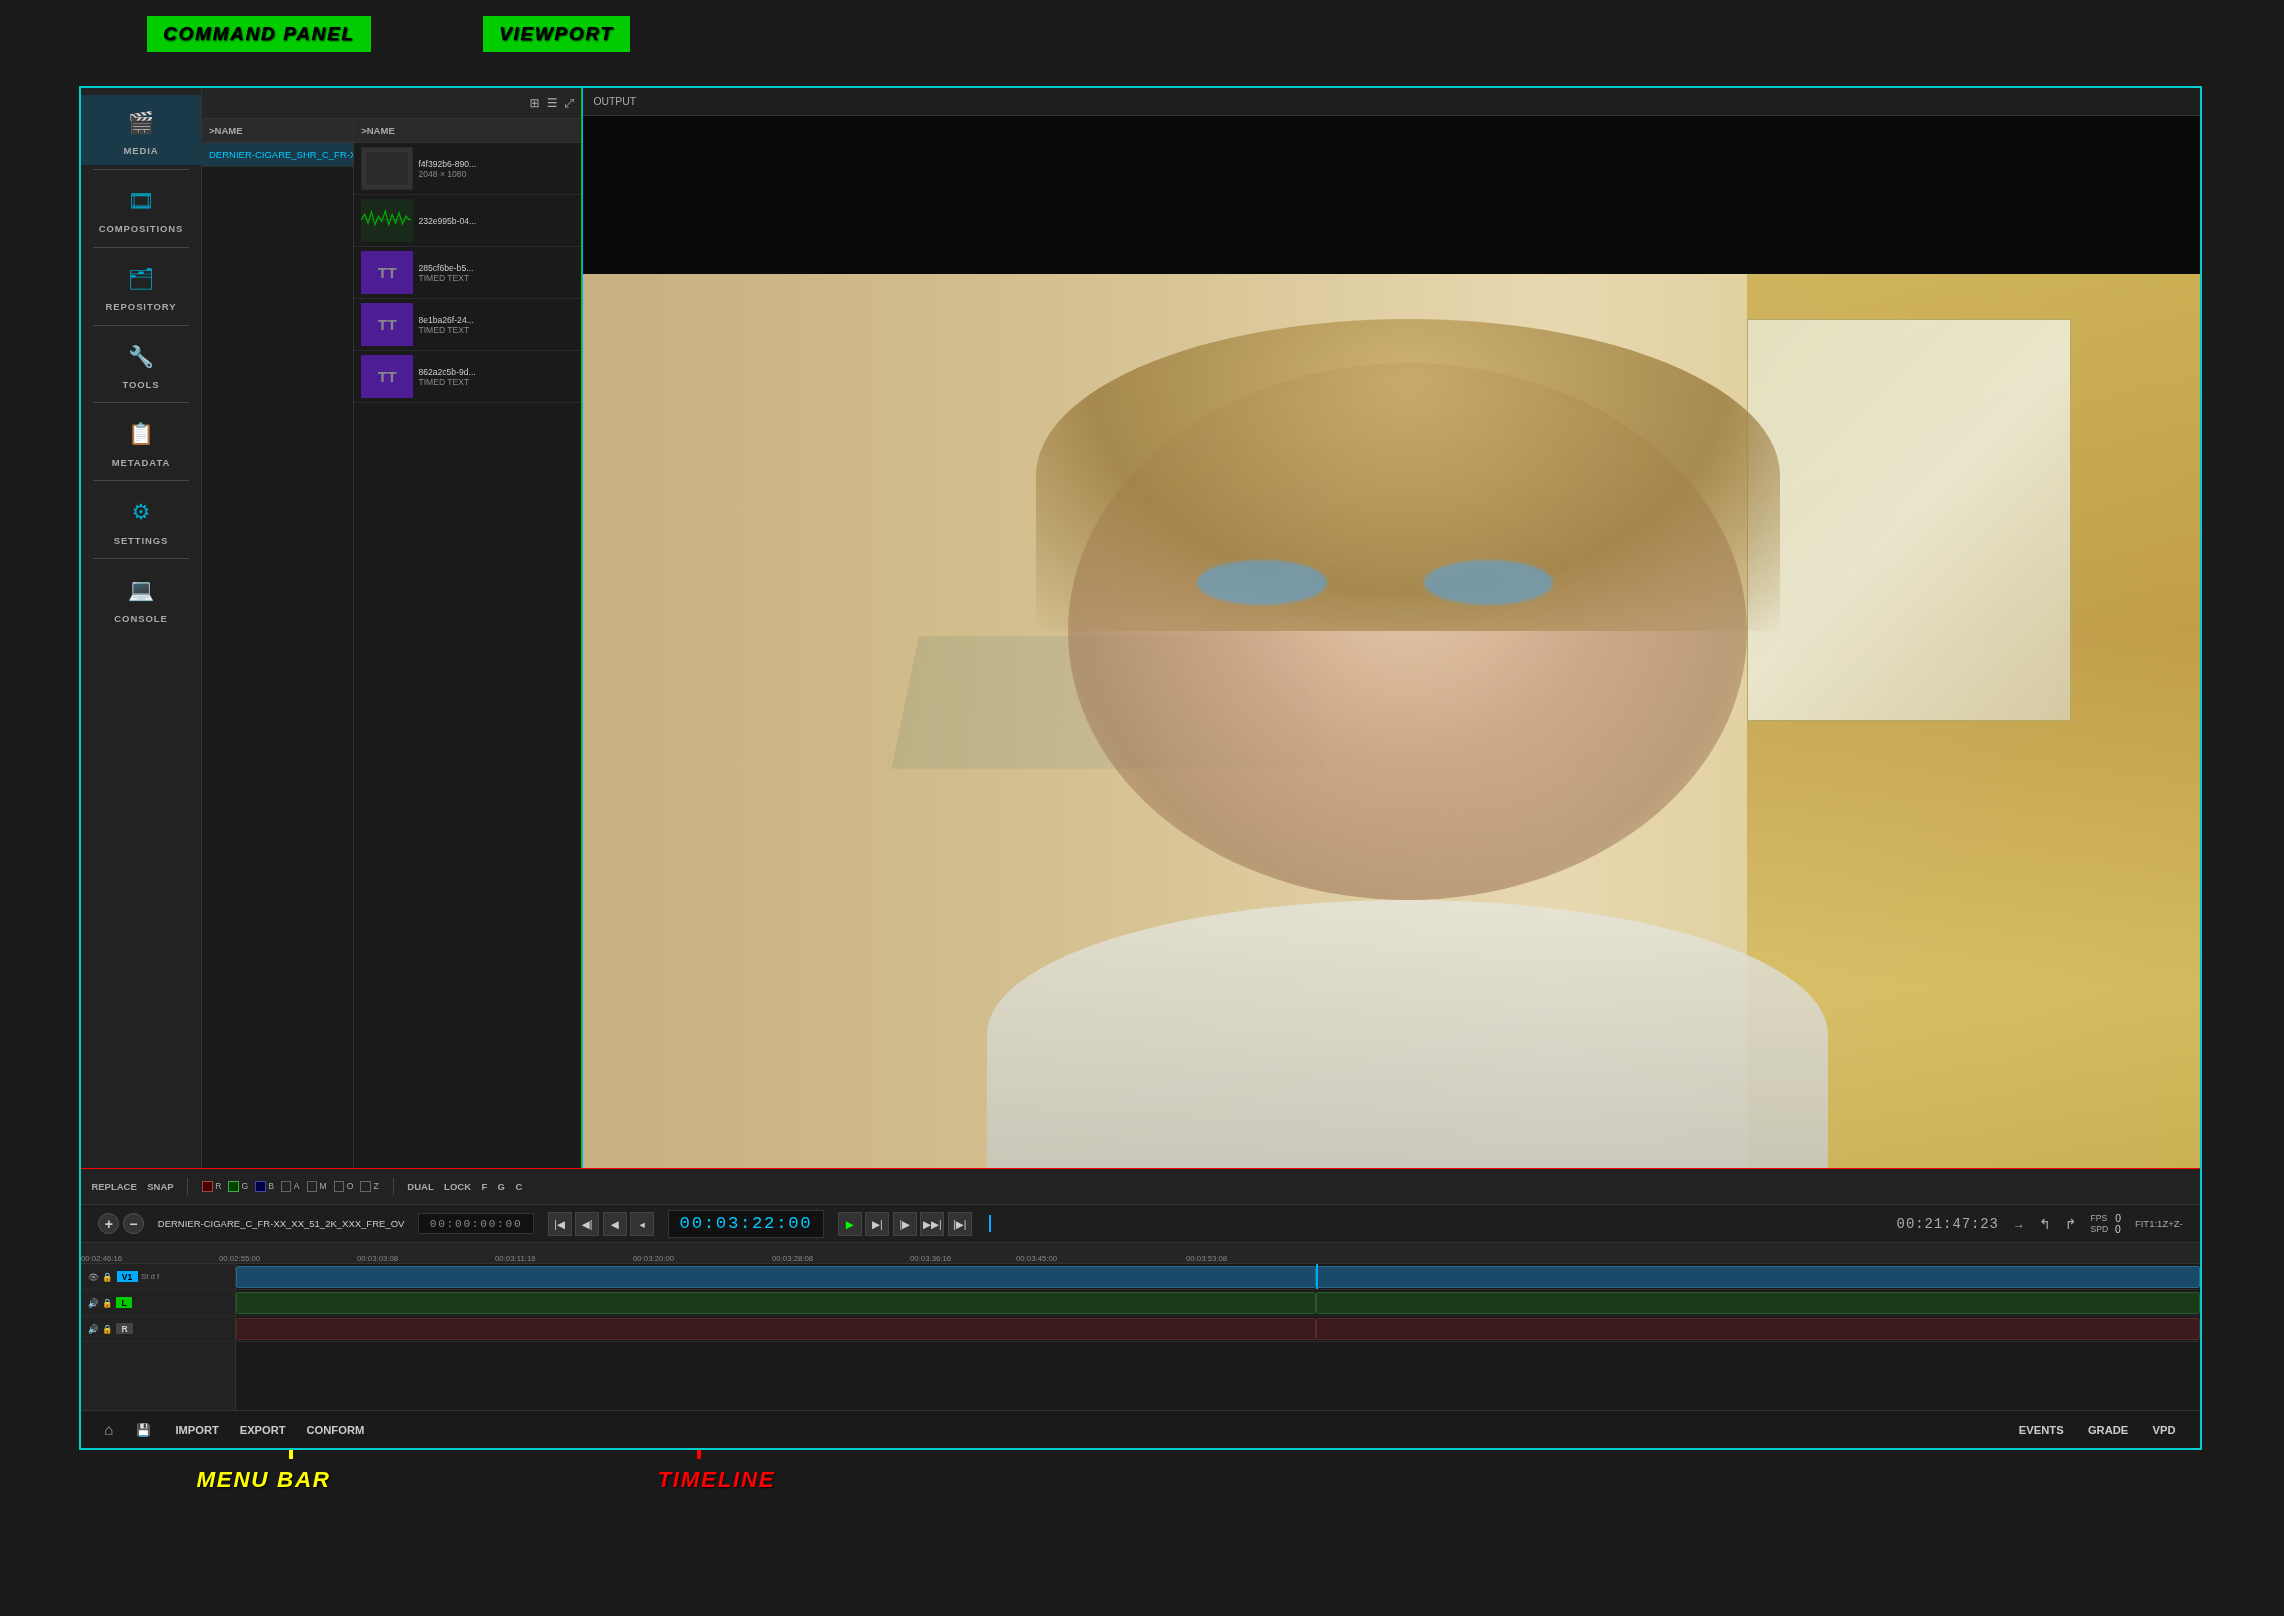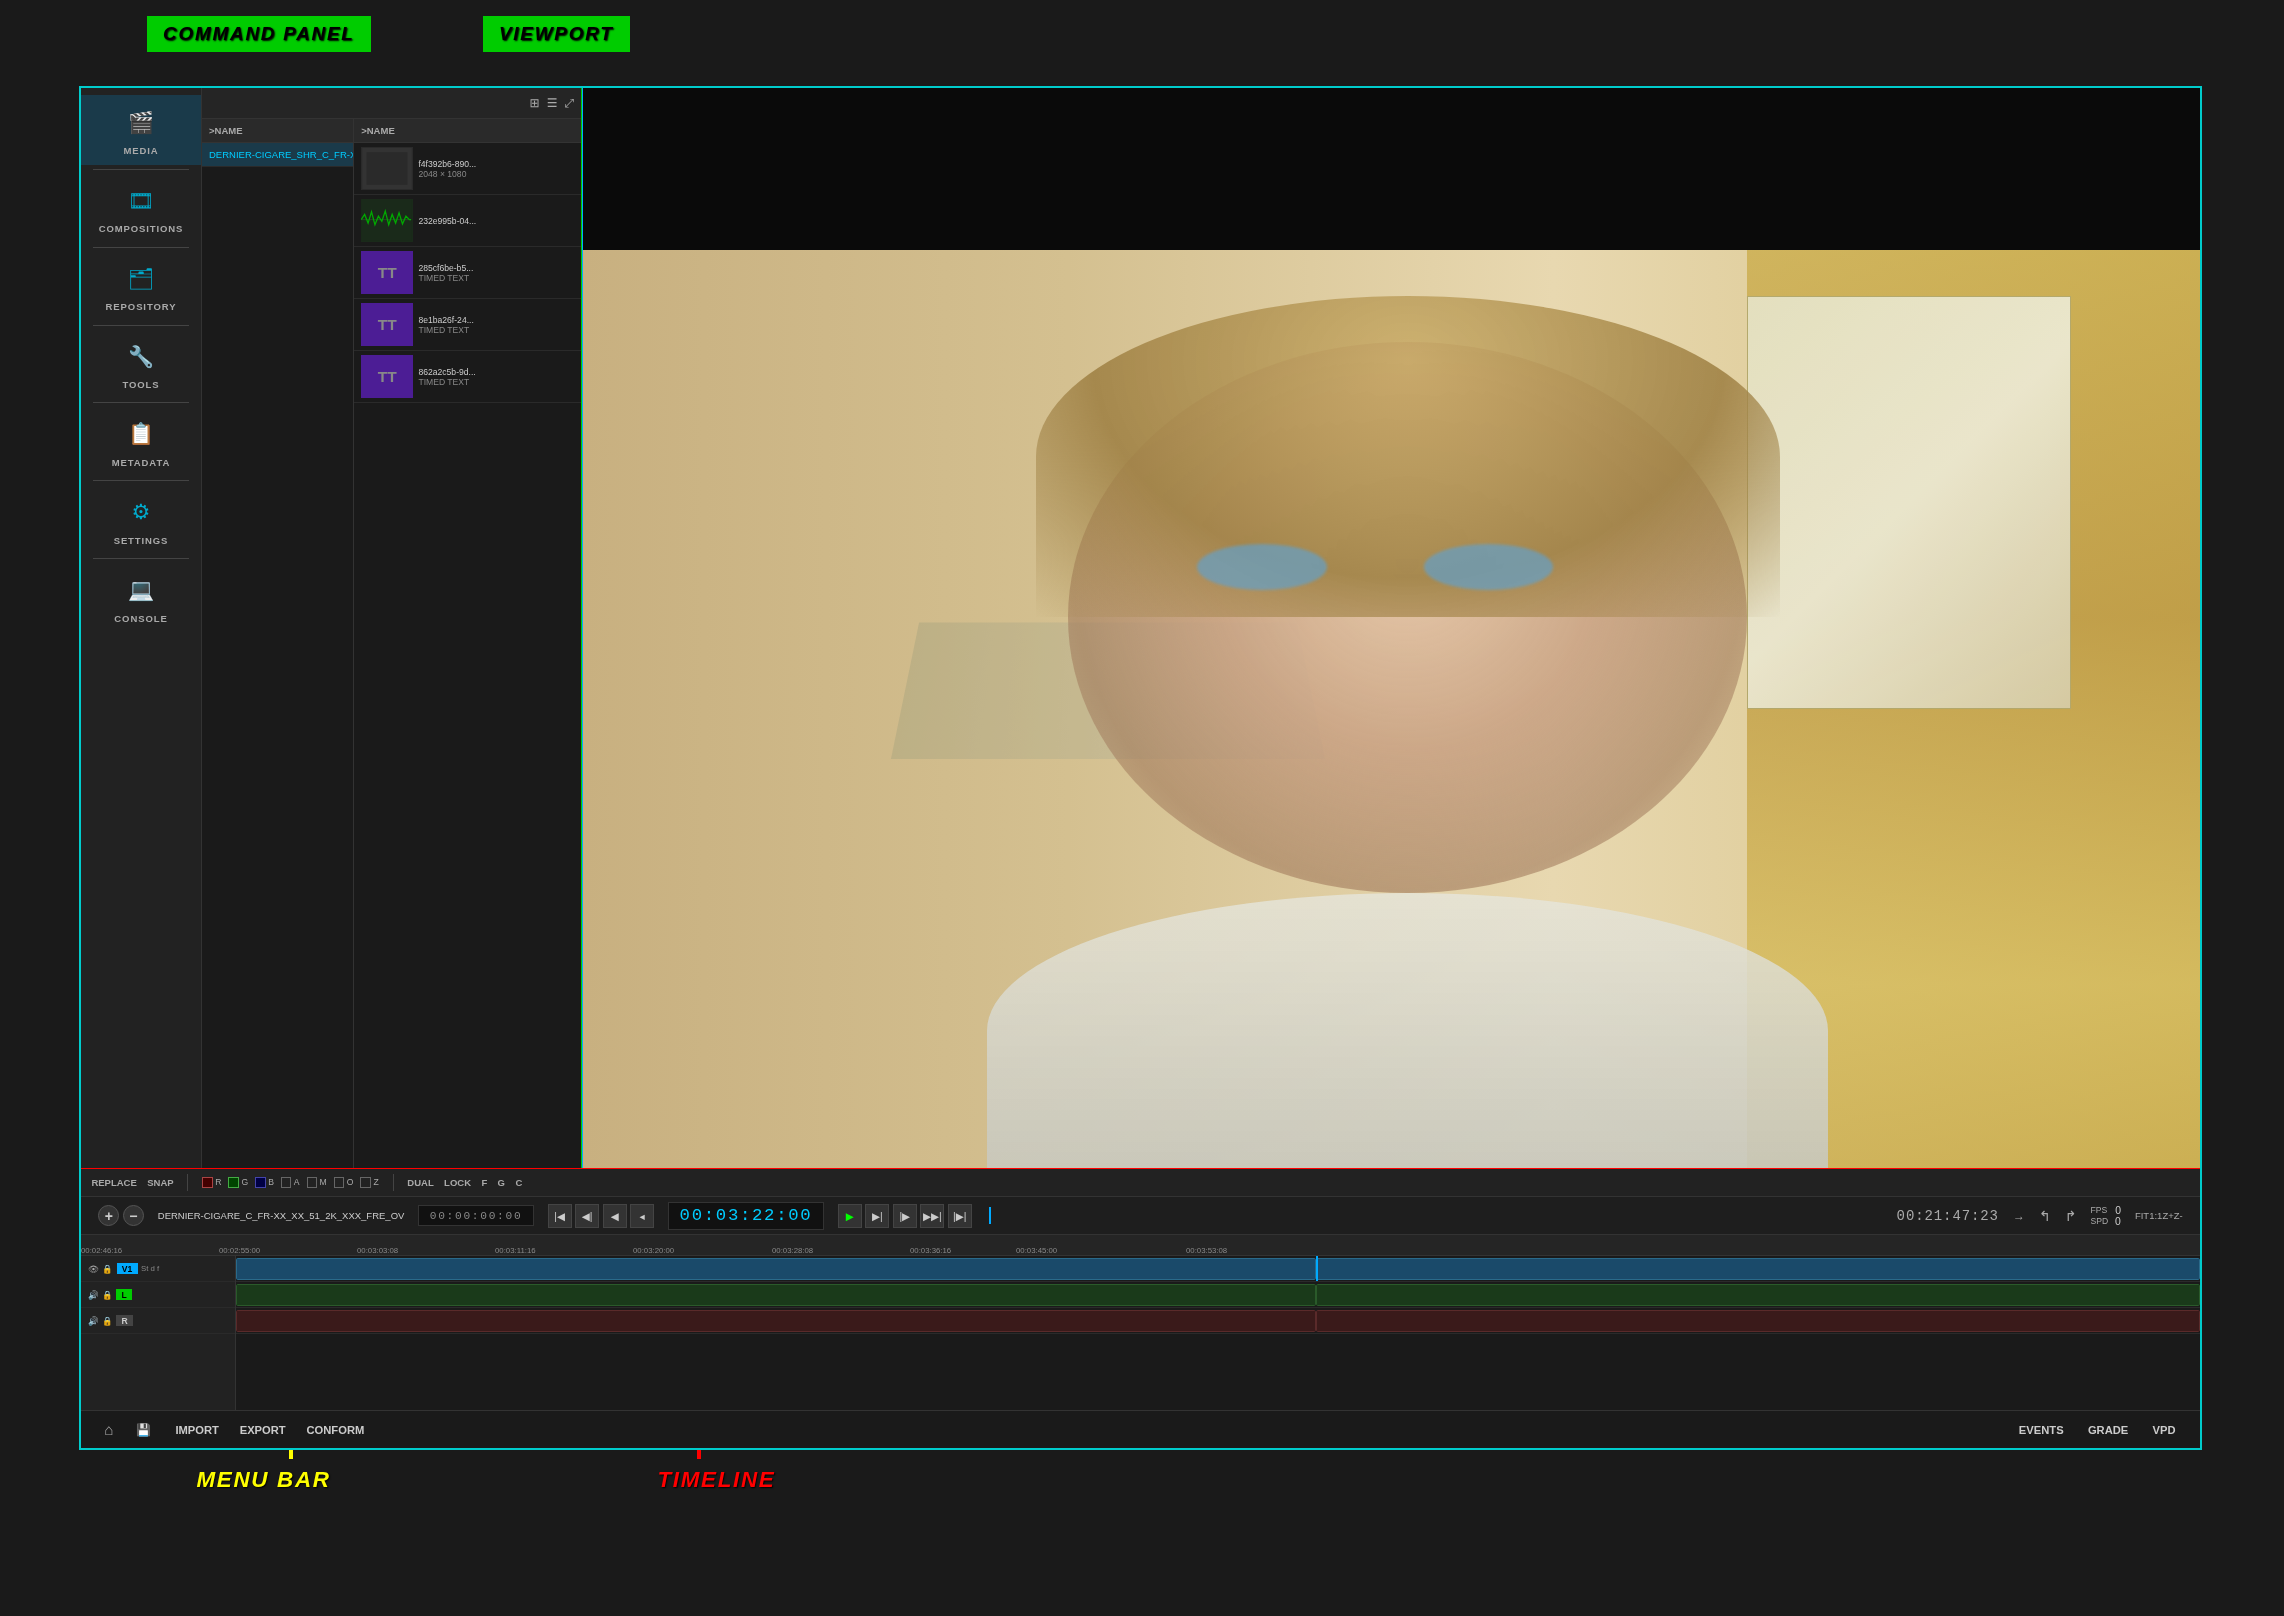--- a/index.html
+++ b/index.html
@@ -260,21 +260,21 @@
       height: 242px;
       background: #1a1a1a;
       border-top: 1.7px solid #ff0000;
       flex-shrink: 0;
       display: flex;
       flex-direction: column;
     }
 
     
     .timeline-toolbar {
-      height: 28px;
+      height: 36px;
       background: #222;
       display: flex;
       align-items: center;
       padding: 0 10.4px;
       gap: 10.4px;
       border-bottom: 0.9px solid #333;
       flex-shrink: 0;
     }
     .tl-label {
       font-size: 9.5px;
@@ -638,20 +638,23 @@
             <div class="media-info">
               <div class="media-name">862a2c5b-9d...</div>
               <div class="media-sub">TIMED TEXT</div>
             </div>
           </div>
         </div>
       </div>
     </div>
 
     <div class="viewport">
+      <div class="viewport-header">
+        <span>OUTPUT</span>
+      </div>
       <div class="viewport-content">
 
         <div style="height: 15%; background: #0a0a0a;"></div>
 
         <div class="video-frame" style="height: 85%;">
           <div class="portrait-area">
 
             <div style="position:absolute;inset:0;background:linear-gradient(to right, #c8b080 0%, #d4c090 30%, #e8d8b0 60%, #d4c080 100%);"></div>
 
             <div style="position:absolute;top:0;right:0;width:28%;height:100%;background:linear-gradient(to bottom, #c8a840 0%, #b89030 40%, #d4b850 80%, #c8a840 100%);opacity:0.7;"></div>

